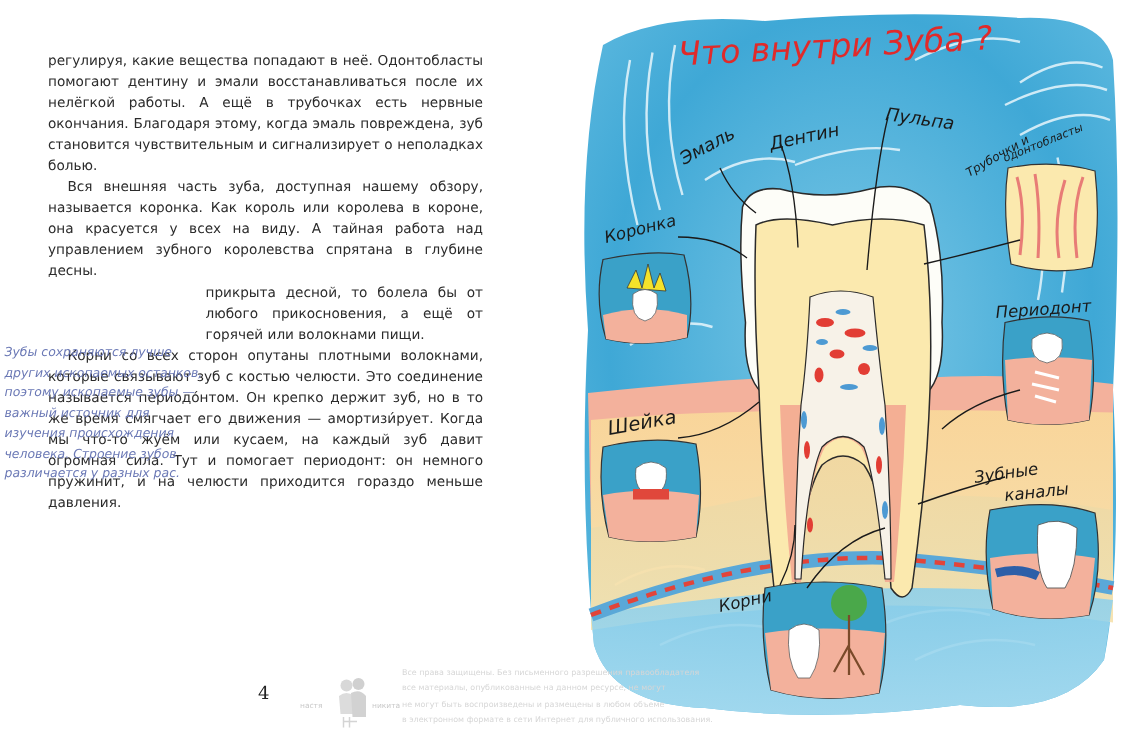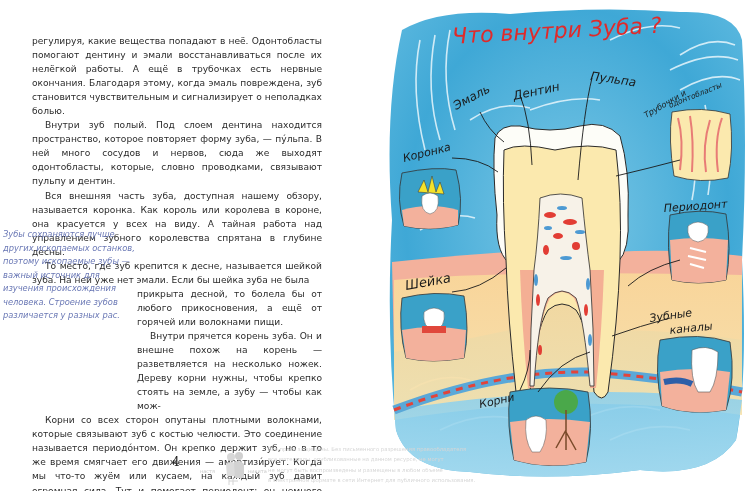--- a/index.html
+++ b/index.html
@@ -24,26 +24,23 @@
   .art { position: absolute; left: 0; top: 0; width: 370px; height: 491px; }
   .hand { font-family: "DejaVu Sans", sans-serif; fill: #1a1a1a; font-style: italic; }
   .watermark { position: absolute; left: 268px; top: 444px; width: 210px; font-size: 5.3px; line-height: 10.3px; color: #d6d6d6; white-space: nowrap; }
 </style>
 </head>
 <body>
 
 <div class="left-page">
   <div class="body-text">
     <p>регулируя, какие вещества попадают в неё. Одонтобласты помогают дентину и эмали восстанавливаться после их нелёгкой работы. А ещё в трубочках есть нервные окончания. Благодаря этому, когда эмаль повреждена, зуб становится чувствительным и сигнализирует о неполадках болью.</p>
-    <p class="ind">Внутри зуб полый. Под слоем дентина находится пространство, которое повторяет форму зуба, — пу́льпа. В ней много сосудов и нервов, сюда же выходят одонтобласты, которые, словно проводками, связывают пульпу и дентин.</p>
     <p class="ind">Вся внешняя часть зуба, доступная нашему обзору, называется коронка. Как король или королева в короне, она красуется у всех на виду. А тайная работа над управлением зубного королевства спрятана в глубине десны.</p>
-    <p class="ind">То место, где зуб крепится к десне, называется шейкой зуба. На ней уже нет эмали. Если бы шейка зуба не была</p>
     <div class="narrow">
       <p>прикрыта десной, то болела бы от любого прикосновения, а ещё от горячей или волокнами пищи.</p>
-      <p class="ind">Внутри прячется корень зуба. Он и внешне похож на корень — разветвляется на несколько ножек. Дереву корни нужны, чтобы крепко стоять на земле, а зубу — чтобы как мож-</p>
     </div>
     <p class="ind">Корни со всех сторон опутаны плотными волокнами, которые связывают зуб с костью челюсти. Это соединение называется периодо́нтом. Он крепко держит зуб, но в то же время смягчает его движения — амортизи́рует. Когда мы что-то жуём или кусаем, на каждый зуб давит огромная сила. Тут и помогает периодонт: он немного пружинит, и на челюсти приходится гораздо меньше давления.</p>
   </div>
 
   <div class="sidenote">Зубы сохраняются лучше других ископаемых останков, поэтому ископаемые зубы — важный источник для изучения происхождения человека. Строение зубов различается у разных рас.</div>
 
   <div class="page-num">4</div>
 
   <div class="logo">
     <span class="t1">настя</span>

